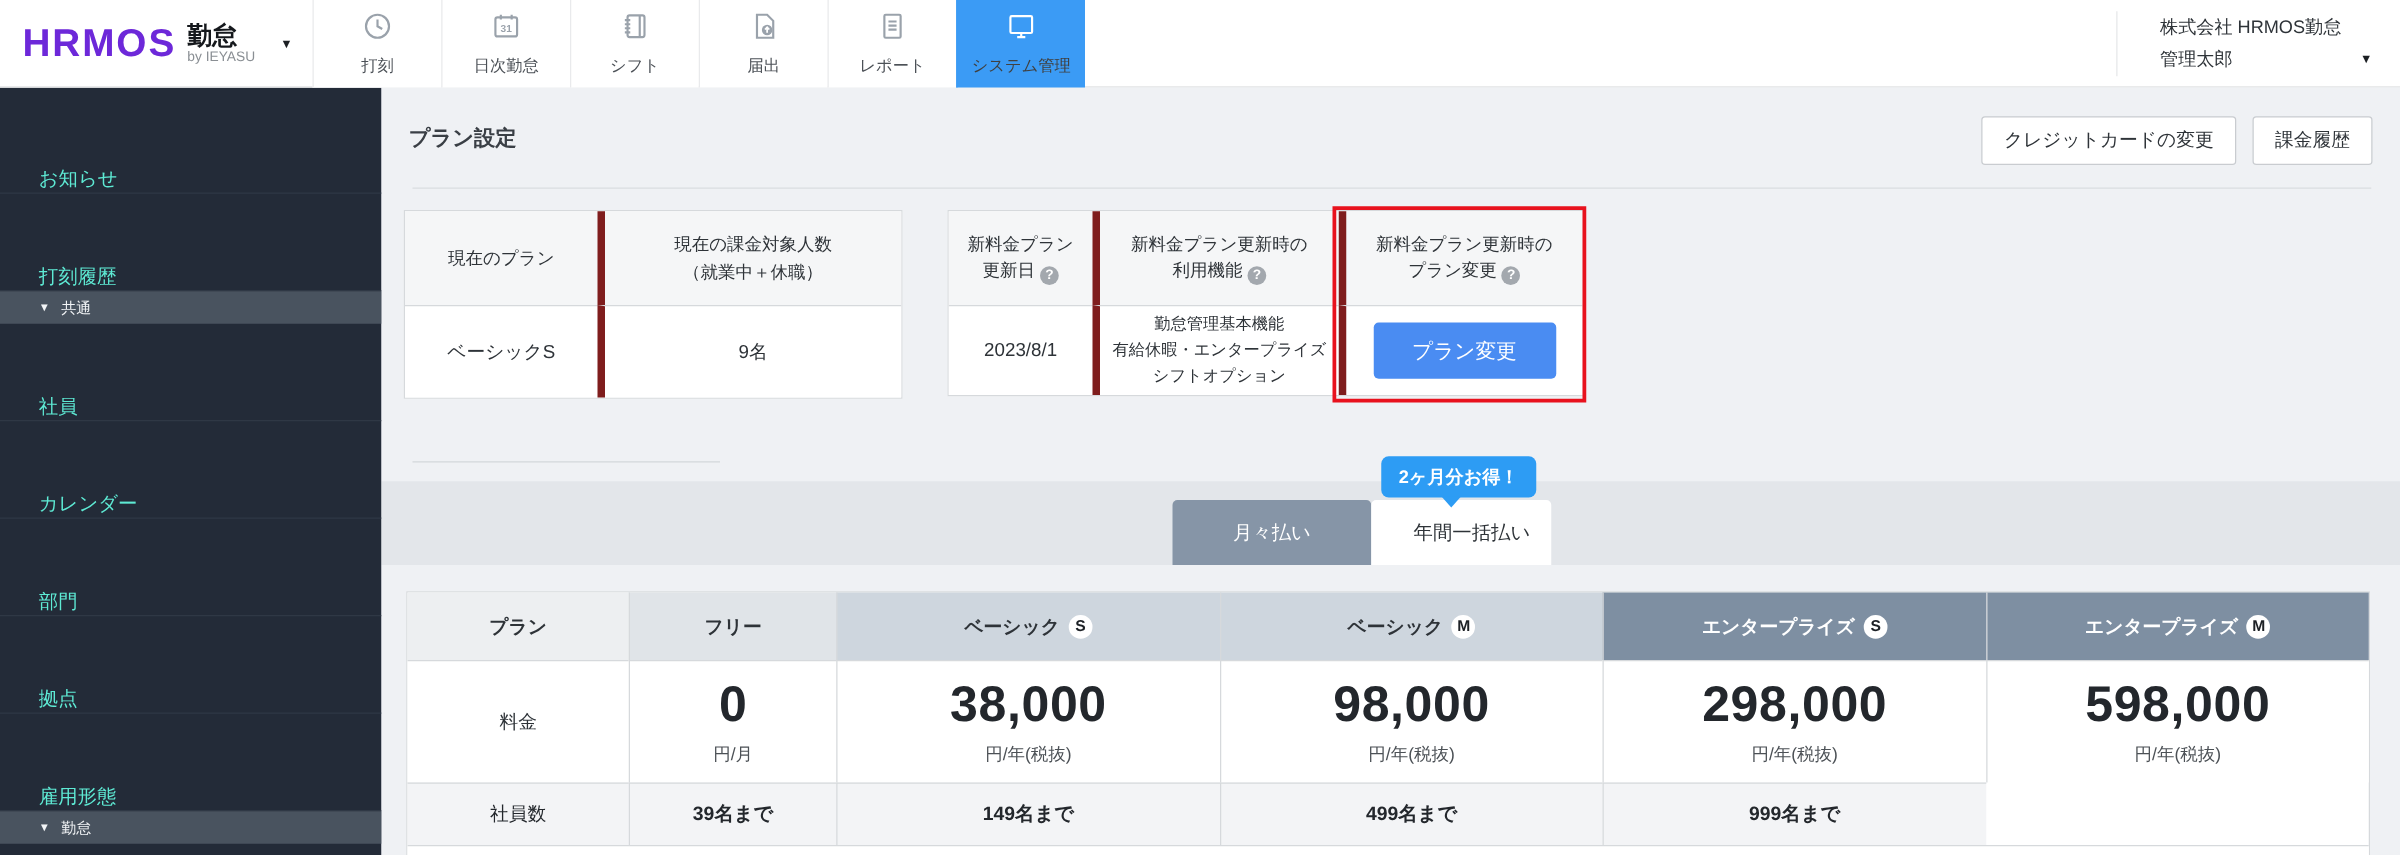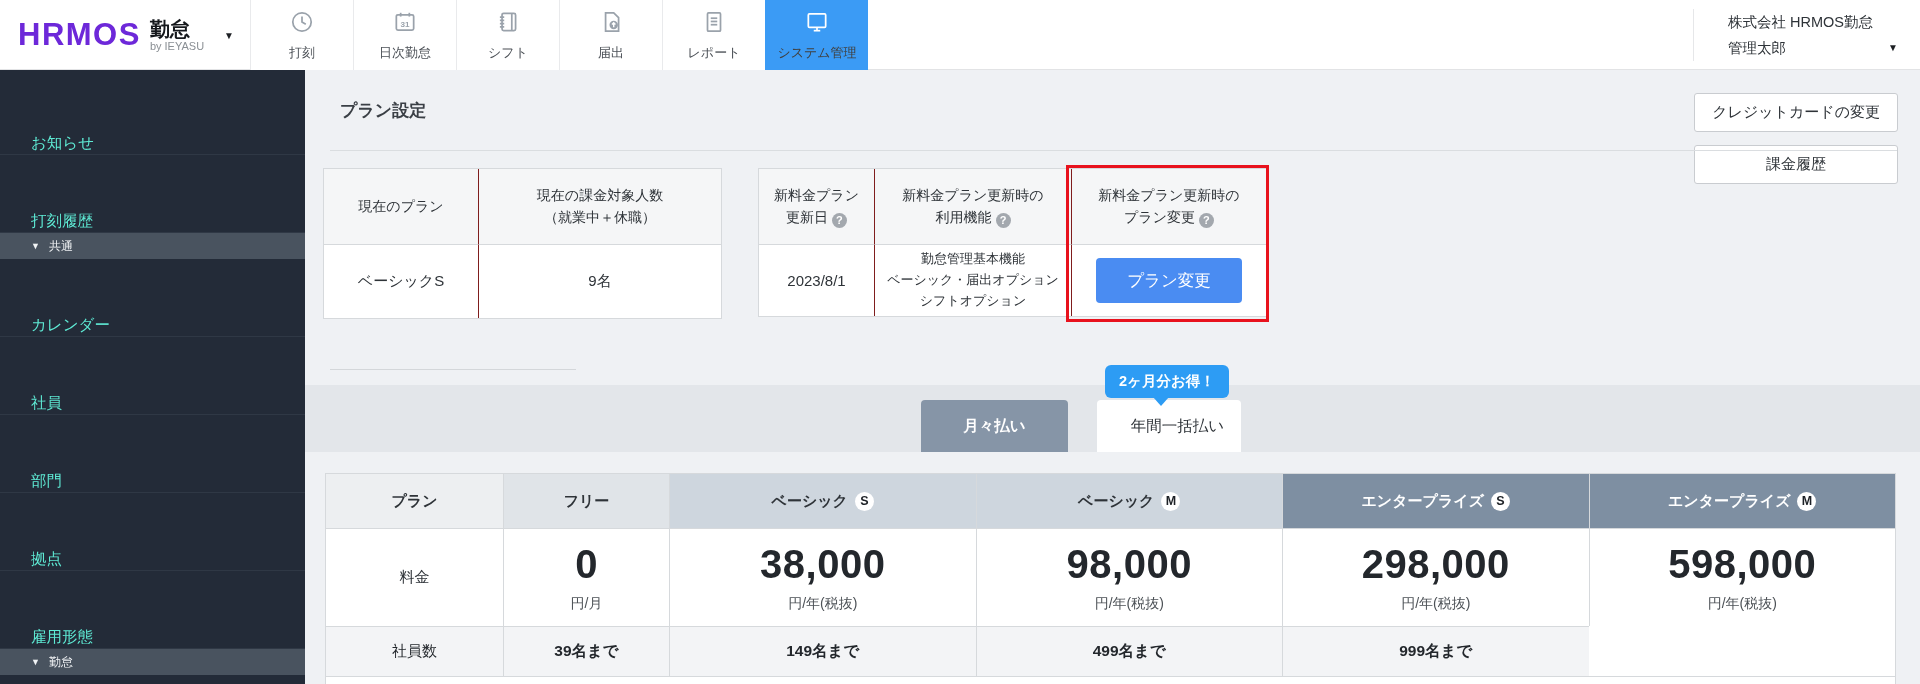--- a/index.html
+++ b/index.html
@@ -27,41 +27,41 @@
   .account-row2 { display: flex; justify-content: space-between; align-items: center; }
   .account-caret { font-size: 10px; color: #1c1f23; }
   
   .sidebar { position: absolute; left: 0; top: 70px; width: 305px; height: 614px; background: var(--sidebar-bg, #232b38); z-index: 5; }
   .side-item { height: 78px; display: flex; align-items: flex-end; padding-left: 31px; color: #5eead4; font-size: 15.5px; border-bottom: 1px solid #2f3845; cursor: pointer; }
   .side-item.tall { height: 85px; }
   .side-section { height: 26px; background: var(--section-bg, #49535f); color: #f2f4f6; font-size: 12px; display: flex; align-items: center; padding-left: 31px; gap: 9px; cursor: pointer; }
   .side-section .caret { font-size: 9px; }
   
   .main { position: absolute; left: 305px; top: 70px; width: 1615px; height: 614px; background: #eff1f4; overflow: hidden; }
-  .page-title { position: absolute; left: 35px; top: 29px; font-size: 17px; color: #3a3f45; }
-  .page-actions { position: absolute; right: 22px; top: 23px; display: flex; gap: 13px; flex-direction: column; }
+  .page-title { position: absolute; left: 22px; top: 29px; font-size: 17px; color: #3a3f45; }
+  .page-actions { position: absolute; right: 22px; top: 23px; display: flex; gap: 13px; }
   .action-btn { background: #fff; border: 1px solid #c9ccd0; border-radius: 3px; font-size: 15px; color: #2e3338; padding: 9px 17px; cursor: pointer; font-family: inherit; }
   .divider-1 { position: absolute; left: 25px; right: 23px; top: 80px; height: 1px; background: #dadde0; }
   .divider-2 { position: absolute; left: 25px; width: 246px; top: 299px; height: 1px; background: #d4d7da; }
   
   .info-table { position: absolute; top: 98px; display: grid; background: #fff; border: 1px solid #d6d9dc; z-index: 1; }
   .table1 { left: 18px; grid-template-columns: 154px 243px; grid-template-rows: 75px 74px; }
   .table2 { left: 453px; grid-template-columns: 115px 197px 195px; grid-template-rows: 75px 72px; }
   .tcell { display: flex; align-items: center; justify-content: center; font-size: 15px; color: #2e3338; text-align: center; background: #fff; }
   .tcell.th { background: #f5f6f7; font-size: 14px; line-height: 1.55; }
-  .tcell.bl { border-left: 1px solid #7f1d1d; }
+  .tcell.bl { border-left: 6px solid #7f1d1d; }
   .tcell.bt { border-top: 1px solid #d6d9dc; }
   .help { display: inline-flex; width: 15px; height: 15px; border-radius: 50%; background: #a3a8ae; color: #fff; font-size: 11px; font-weight: bold; align-items: center; justify-content: center; margin-left: 4px; vertical-align: -2px; cursor: pointer; }
   .mini-lines { font-size: 13px; line-height: 1.6; color: #2e3338; }
   .plan-change-btn { background: var(--button-blue, #4a8cf2); color: #fff; border: none; border-radius: 4px; font-size: 16.5px; width: 146px; height: 45px; cursor: pointer; font-family: inherit; }
   .red-box { position: absolute; left: 761px; top: 95px; width: 203px; height: 157px; border: 3px solid var(--red, #e8121d); z-index: 3; pointer-events: none; }
   
   .band { position: absolute; left: 0; top: 315px; width: 1615px; height: 67px; background: var(--band, #e3e6ea); }
   .tab { position: absolute; top: 15px; height: 52px; border: none; border-radius: 4px 4px 0 0; font-size: 15.5px; cursor: pointer; font-family: inherit; }
-  .tab-monthly { left: 616px; width: 147px; background: var(--tab-gray, #8695a7); color: #fff; font-weight: bold; }
+  .tab-monthly { left: 633px; width: 159px; background: var(--tab-gray, #8695a7); color: #fff; }
   .tab-annual { left: 792px; width: 144px; background: #fff; color: #2e3338; padding-left: 17px; }
   .badge { position: absolute; left: 800px; top: -20px; height: 33px; background: var(--badge-blue, #2d9cf4); color: #fff; font-size: 14.5px; font-weight: bold; border-radius: 6px; display: flex; align-items: center; padding: 0 14px; z-index: 2; }
   .badge::after { content: ""; position: absolute; left: 48px; bottom: -8px; border: 8px solid transparent; border-top: 9px solid var(--badge-blue, #2d9cf4); border-bottom: 0; }
   
   .pricing { position: absolute; left: 20px; top: 403px; width: 1571px; display: grid; grid-template-columns: 177px 166px 1fr 1fr 1fr 1fr; grid-template-rows: 54px 98px 50px 14px; background: #fff; border: 1px solid #d6d9dc; }
   .pc { display: flex; align-items: center; justify-content: center; border-left: 1px solid #d6d9dc; text-align: center; }
   .pc.fc { border-left: none; }
   .ph { font-size: 15px; font-weight: bold; color: #2e3338; gap: 7px; }
   .ph-corner { background: #edeff1; }
   .ph-free { background: #e0e4e8; }
@@ -160,24 +160,24 @@
       <span>お知らせ</span>
     </div>
   <div class="side-item">
       <span>打刻履歴</span>
     </div>
   <div class="side-section">
       <span class="caret">▼</span>
       <span>共通</span>
     </div>
   <div class="side-item">
+      <span>社員</span>
+    </div>
+  <div class="side-item">
       <span>カレンダー</span>
-    </div>
-  <div class="side-item">
-      <span>社員</span>
     </div>
   <div class="side-item">
       <span>部門</span>
     </div>
   <div class="side-item">
       <span>拠点</span>
     </div>
   <div class="side-item">
       <span>雇用形態</span>
     </div>
@@ -225,21 +225,21 @@
     <div class="tcell th bl">
       <div>
         <div>新料金プラン更新時の</div>
         <div><span>プラン変更</span><span class="help">?</span></div>
       </div>
     </div>
     <div class="tcell bt">2023/8/1</div>
     <div class="tcell bt bl">
       <div class="mini-lines">
         <div>勤怠管理基本機能</div>
-        <div>ベーシック・届出オプション</div>
+        <div>有給休暇・エンタープライズ</div>
         <div>シフトオプション</div>
       </div>
     </div>
     <div class="tcell bt bl">
       <button class="plan-change-btn">プラン変更</button>
     </div>
   </section>
 
   <div class="red-box"></div>
   <div class="divider-2"></div>

